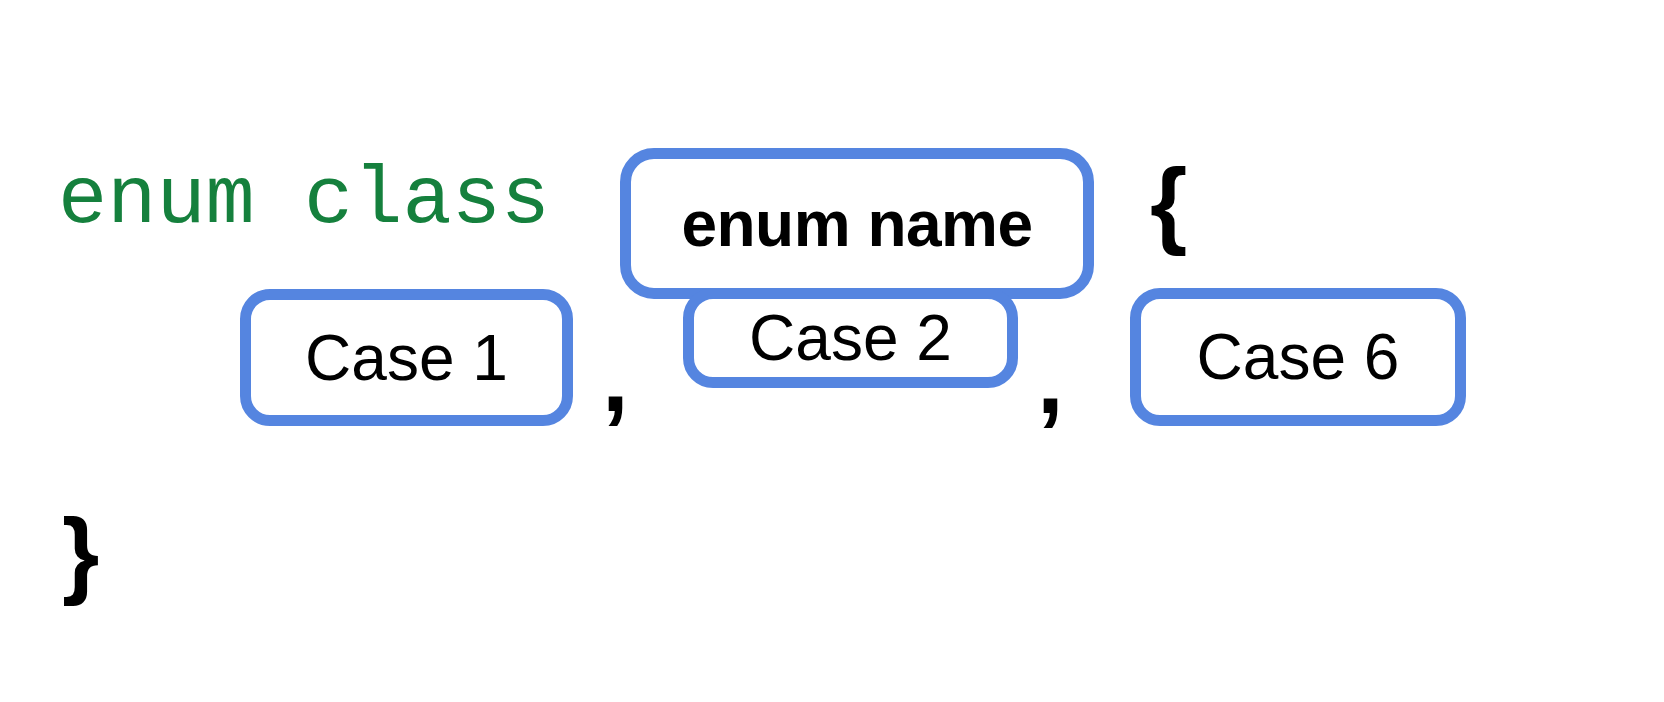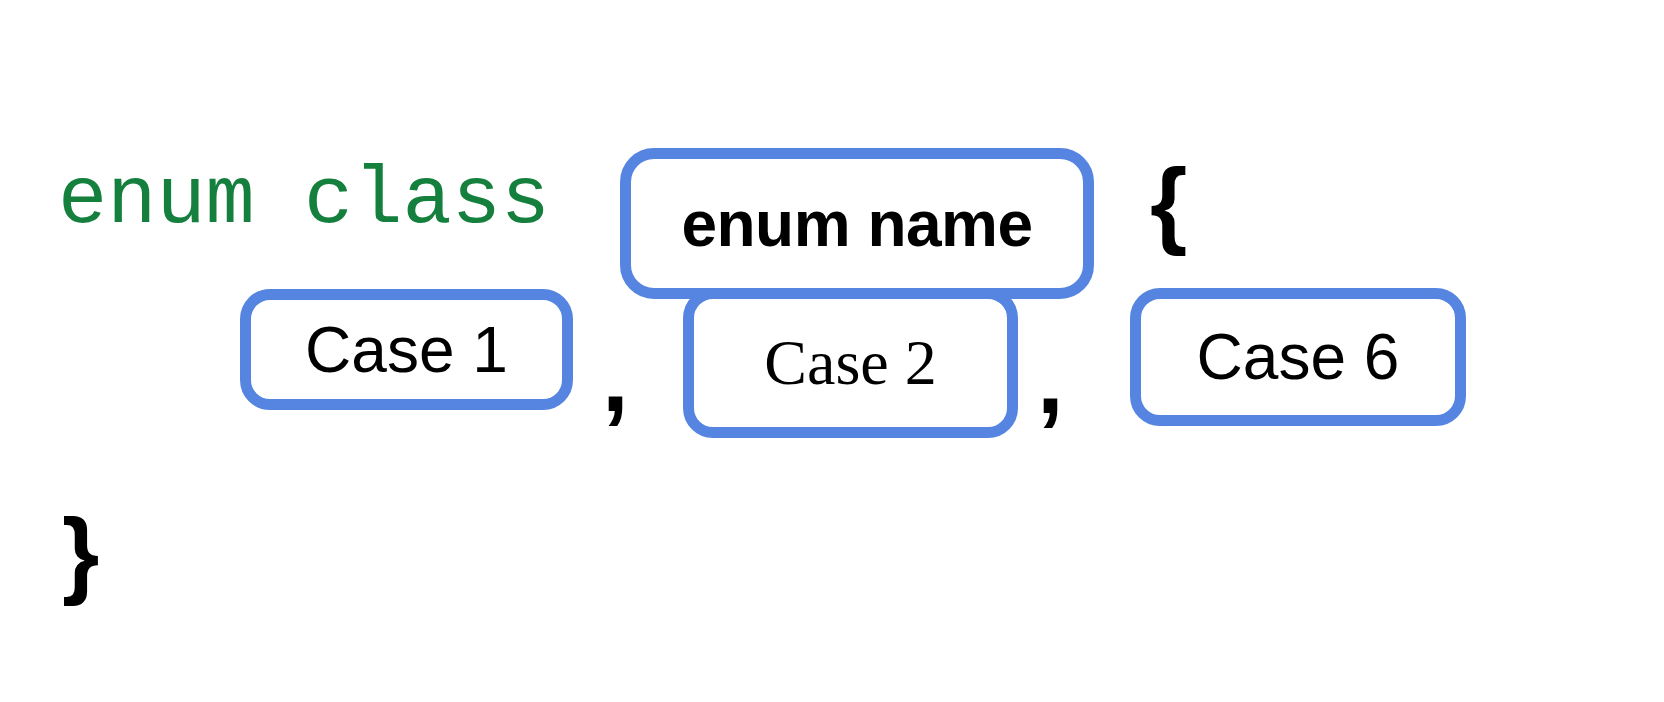--- a/index.html
+++ b/index.html
@@ -81,27 +81,27 @@
 <div id="canvas">
 
   <div class="keyword-text" style="left:58px; top:160px; font-size:82px;">enum class</div>
 
   <div class="slot slot-name" style="left:620px; top:122px; width:474px; height:151px;margin-top:26px;">
     <span>enum name</span>
   </div>
 
   <div class="brace" style="left:1150px; top:155px; font-size:96px;">{</div>
 
-  <div class="slot slot-case" style="left:240px; top:289px; width:333px; height:121px;">
+  <div class="slot slot-case" style="left:240px; top:289px; width:333px; height:137px;">
     <span>Case 1</span>
   </div>
 
   <div class="comma" style="left:602px; top:330px; font-size:96px;">,</div>
 
-  <div class="slot slot-case" style="left:683px; top:288px; width:335px; height:150px;font-family:Liberation Serif, serif;">
+  <div class="slot slot-case" style="left:683px; top:288px; width:335px; height:100px;">
     <span>Case 2</span>
   </div>
 
   <div class="comma" style="left:1037px; top:332px; font-size:96px;">,</div>
 
   <div class="slot slot-case" style="left:1130px; top:288px; width:336px; height:138px;">
     <span>Case 6</span>
   </div>
 
   <div class="brace" style="left:62px; top:505px; font-size:96px;">}</div>

